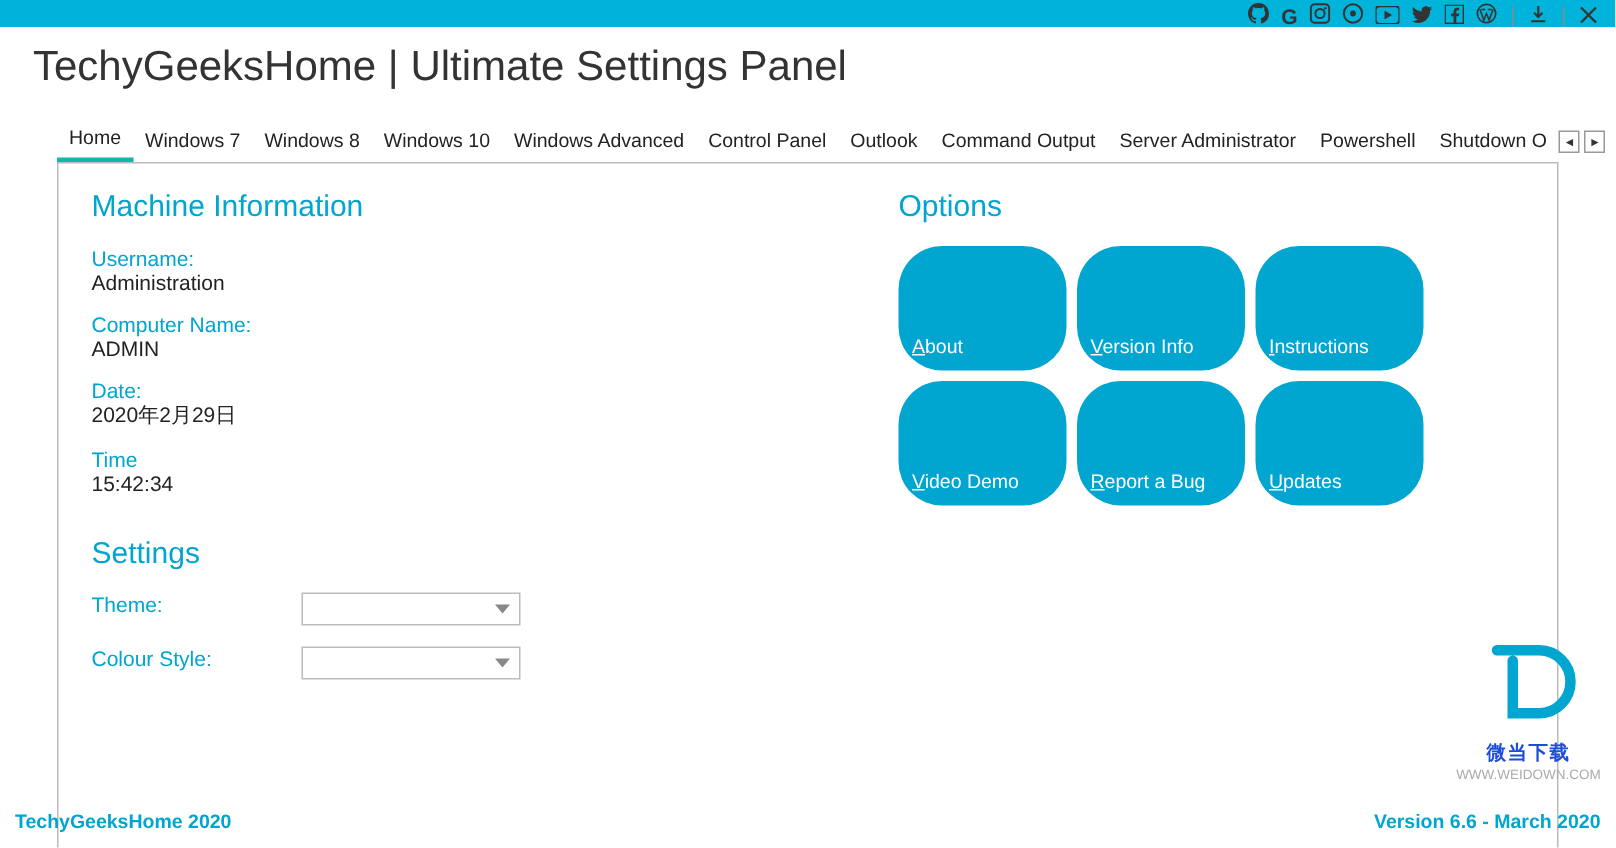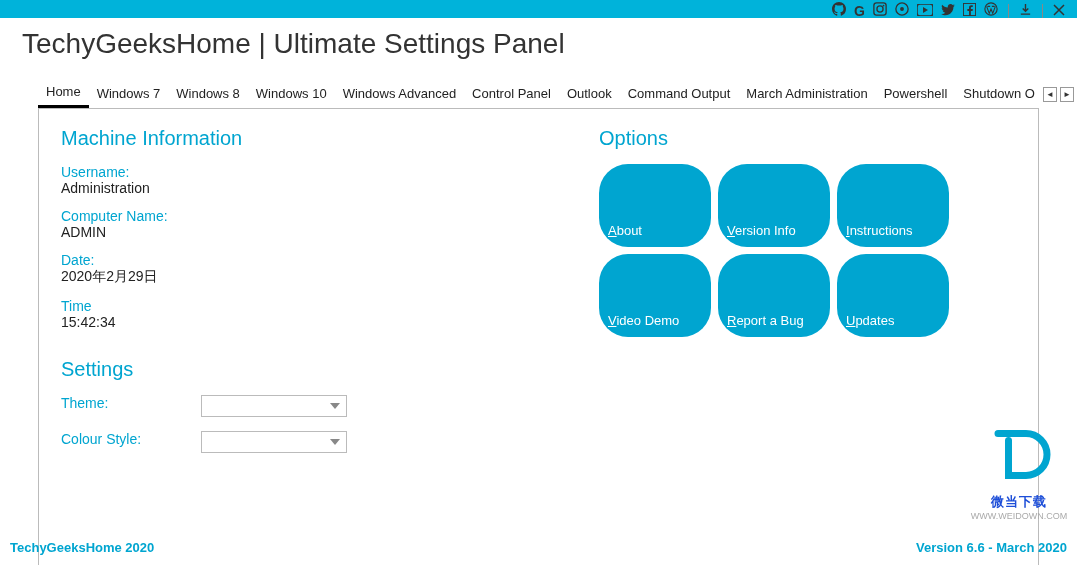--- a/index.html
+++ b/index.html
@@ -5,21 +5,21 @@
 * { box-sizing: border-box; margin: 0; padding: 0; }
 html, body { width: 1077px; height: 565px; font-family: "Segoe UI", Arial, sans-serif; background: #fff; overflow: hidden; }
 .chrome-bar { height: 18px; background: #00b3da; }
 .top-icons { position: absolute; top: 2px; right: 6px; display: flex; align-items: center; gap: 8px; color: #333; font-size: 14px; }
 .top-icons .sep { width: 1px; height: 14px; background: #888; margin: 0 2px; }
 .top-icons span { cursor: pointer; }
 .title-area { padding: 10px 0 10px 22px; }
 .title-text { font-size: 28px; font-weight: 300; color: #333; }
 .tabs { display: flex; align-items: center; margin: 10px 38px 0 38px; position: relative; }
 .tabs .tab { font-size: 13px; color: #222; padding: 4px 8px 6px 8px; cursor: pointer; white-space: nowrap; }
-.tabs .tab.active { border-bottom: 3px solid #000000; }
+.tabs .tab.active { border-bottom: 3px solid #14b8a6; }
 .tab-scroll { margin-left: auto; display: flex; gap: 3px; }
 .tab-scroll button { width: 14px; height: 15px; border: 1px solid #999; background: #fff; font-size: 8px; display: flex; align-items: center; justify-content: center; cursor: pointer; padding: 0; color: #333; }
 .panel { border: 1px solid #bbb; margin: 0 38px 0 38px; height: 519px; position: relative; padding: 18px 22px; background: #fff; }
 .col-left { position: absolute; left: 22px; top: 18px; width: 500px; }
 .col-right { position: absolute; left: 560px; top: 18px; width: 360px; }
 .section-title { font-size: 20px; font-weight: 400; color: #00a5d0; margin-bottom: 14px; }
 .info-row { display: flex; margin-bottom: 12px; font-size: 14px; flex-direction: column; }
 .info-row .label { width: 140px; color: #00a5d0; }
 .info-row .value { color: #222; }
 .settings-section { margin-top: 28px; }
@@ -86,21 +86,21 @@
 
 <div class="tabs">
   <div class="tab active">Home</div>
   <div class="tab">Windows 7</div>
   <div class="tab">Windows 8</div>
   <div class="tab">Windows 10</div>
   <div class="tab">Windows Advanced</div>
   <div class="tab">Control Panel</div>
   <div class="tab">Outlook</div>
   <div class="tab">Command Output</div>
-  <div class="tab">March Administration</div>
+  <div class="tab">Server Administrator</div>
   <div class="tab">Powershell</div>
   <div class="tab">Shutdown O</div>
   <div class="tab-scroll">
     <button>◄</button>
     <button>►</button>
   </div>
 </div>
 
 <div class="panel">
   <div class="col-left">

